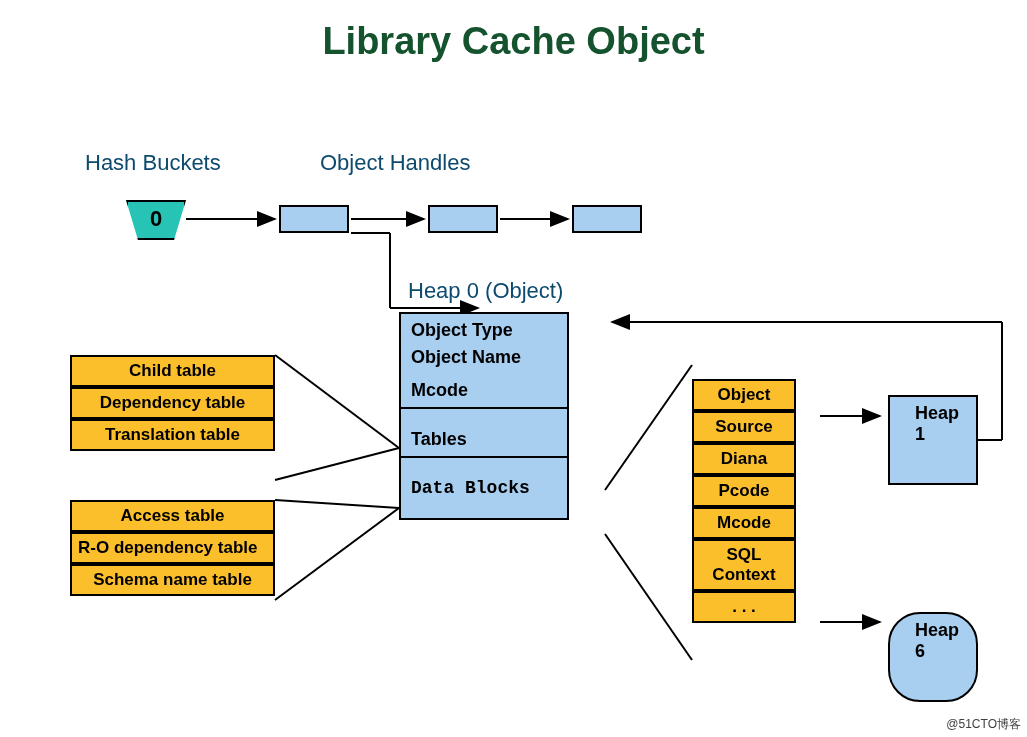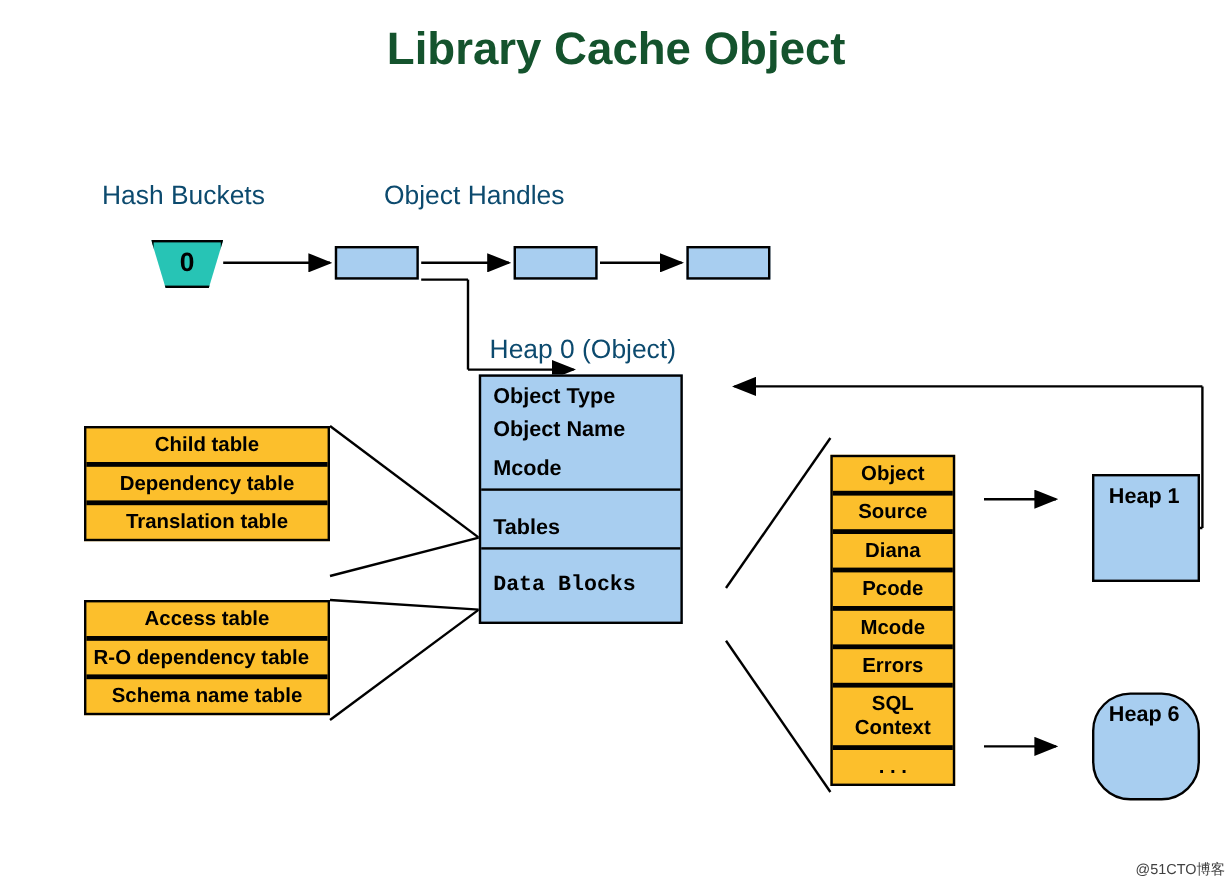--- a/index.html
+++ b/index.html
@@ -72,24 +72,23 @@
     text-align: center;
     color: #000;
   }
   .tbl-row:last-child { border-bottom: 0; }
   .heap-box {
     position: absolute;
     width: 90px;
     height: 90px;
     background: #a8cef0;
     border: 2px solid #000;
-    padding: 6px 12px;
+    padding: 6px 25px;
     font-size: 18px;
     font-weight: bold;
-    margin-left: 22px;
   }
   .watermark {
     position: absolute;
     right: 6px;
     bottom: 4px;
     font-size: 12px;
     color: #404040;
   }
   svg.connector { position: absolute; top:0; left:0; pointer-events:none; }
 </style>
@@ -163,22 +162,21 @@
   <div class="tbl-row" style="text-align:left;">R-O dependency table</div>
   <div class="tbl-row">Schema name table</div>
 </div>
 
 <div class="tbl-group" style="top:379px; left:692px; width:104px;">
   <div class="tbl-row">Object</div>
   <div class="tbl-row">Source</div>
   <div class="tbl-row">Diana</div>
   <div class="tbl-row">Pcode</div>
   <div class="tbl-row">Mcode</div>
-  <div class="tbl-row">Errors</div>
   <div class="tbl-row">SQL Context</div>
   <div class="tbl-row">. . .</div>
 </div>
 
 <div class="heap-box" style="top:395px; left:888px;">Heap 1</div>
 
-<div class="heap-box" style="top:577px; left:888px;border-radius:32px;">Heap 6</div>
+<div class="heap-box" style="top:612px; left:888px;border-radius:32px;">Heap 6</div>
 
 <div class="watermark">@51CTO博客</div>
 
 </body></html>

